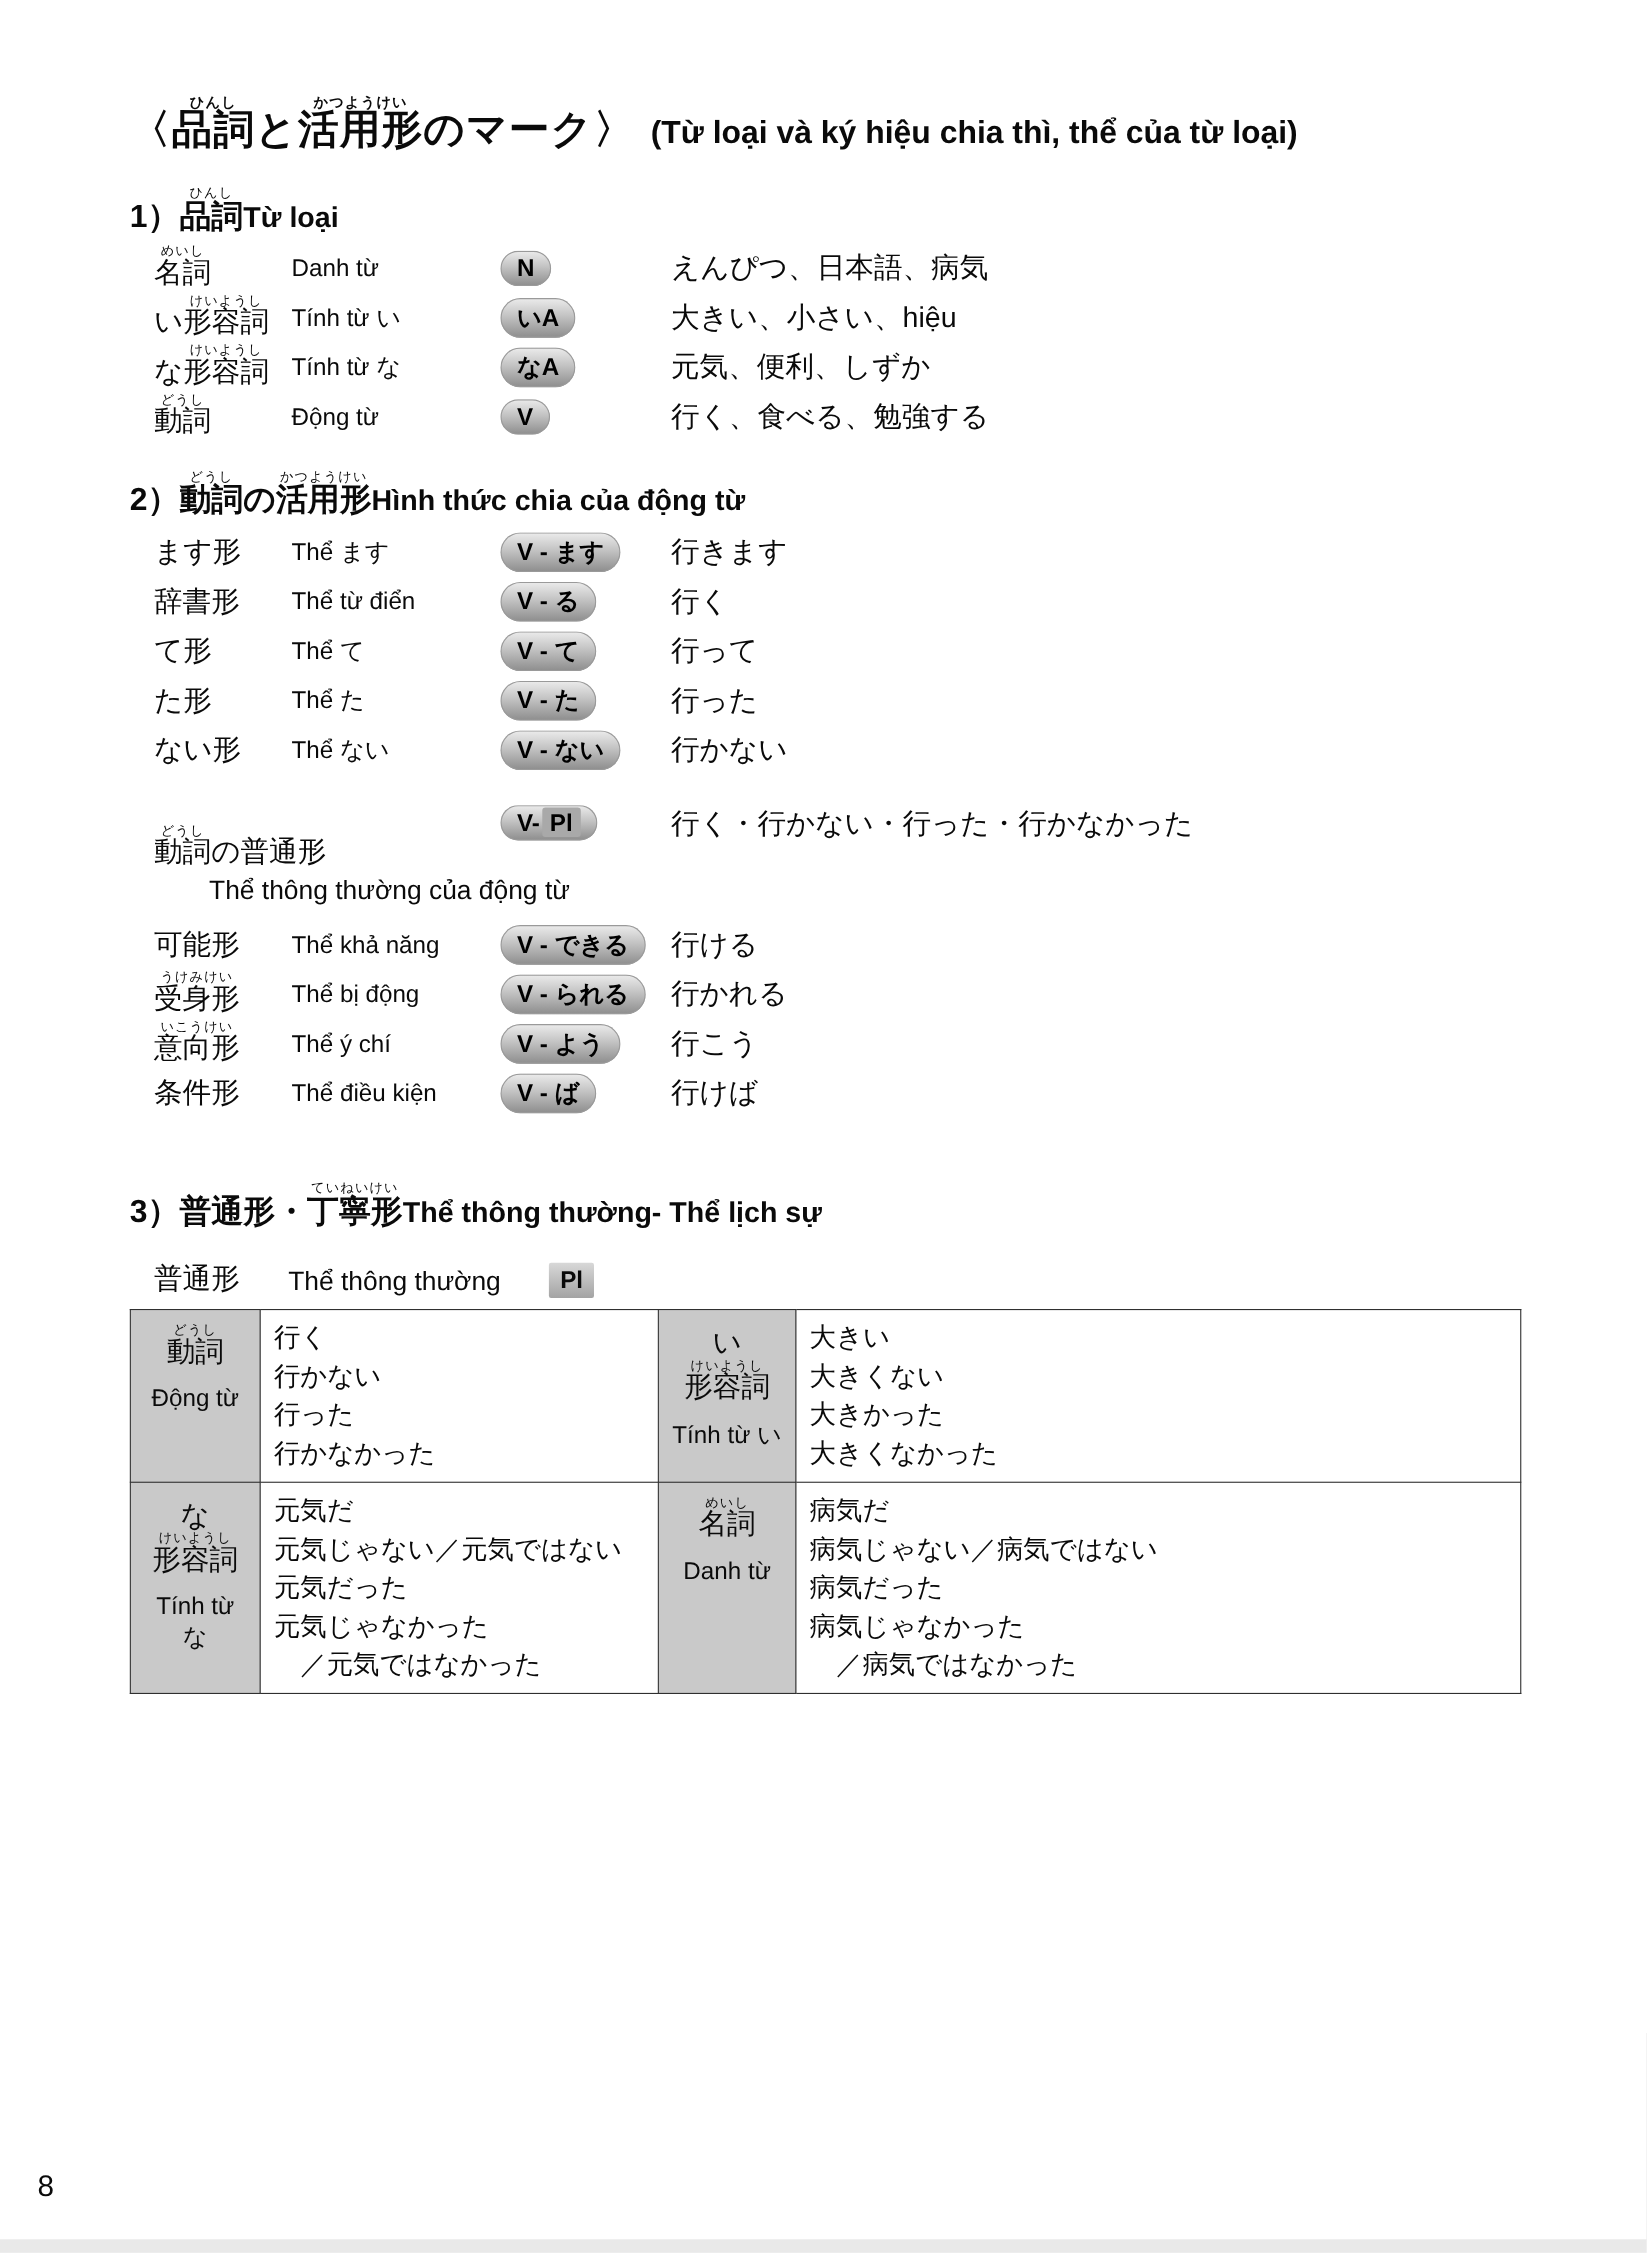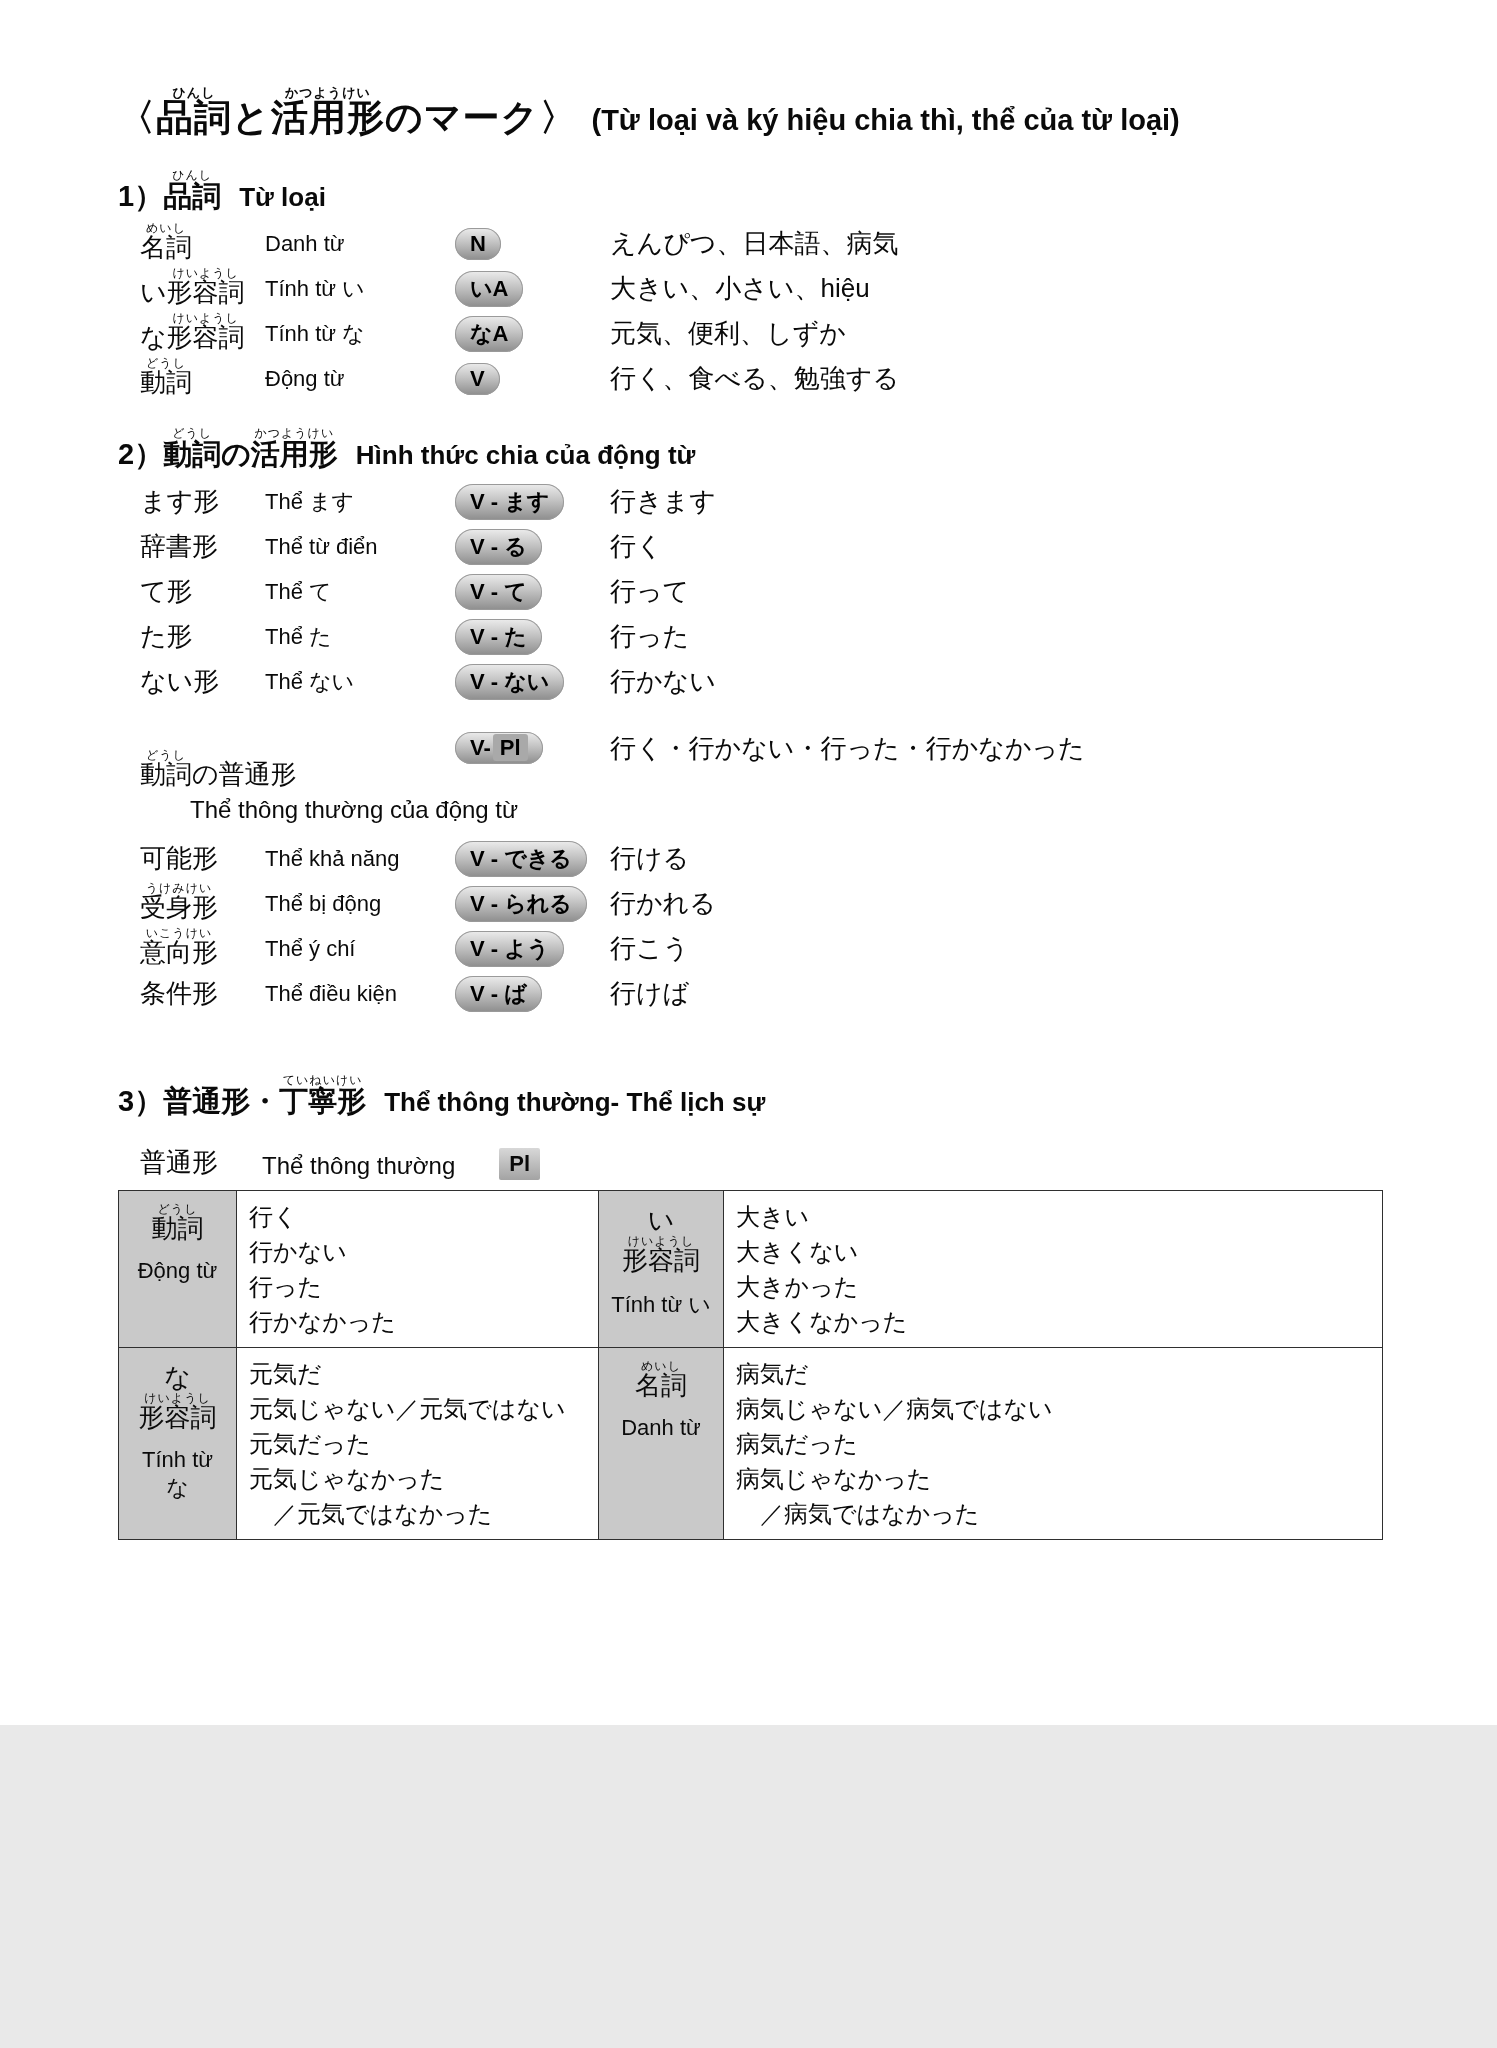--- a/index.html
+++ b/index.html
@@ -1,33 +1,33 @@
 <!DOCTYPE html>
 <html><head>
 <meta charset="utf-8">
 <style>
   * { margin:0; padding:0; box-sizing:border-box; }
   html,body { background:#e9e9e9; }
   .page {
-    width:1497px; height:1725px; background:#ffffff; position:relative;
+    width:1497px; height:2036px; background:#ffffff; position:relative;
     font-family:"Liberation Sans","DejaVu Sans",sans-serif; color:#0a0a0a; overflow:hidden;
     margin:0 auto;
     padding-left:32px;
   }
   .content { position:absolute; left:118px; top:86px; width:1280px; }
 
   rt { font-size:12px; font-weight:normal; letter-spacing:1px; }
   ruby { ruby-align:center; }
 
   .title-row { display:flex; align-items:baseline; gap:14px; }
   .title-jp { font-size:37px; font-weight:bold; letter-spacing:1px; }
   .title-jp rt { font-size:13px; font-weight:bold; }
   .title-vi { font-size:29px; font-weight:bold; }
 
-  .sec-heading { display:flex; align-items:baseline; gap:18px; font-weight:bold; margin-top:26px; margin-bottom:4px; }
+  .sec-heading { display:flex; align-items:baseline; font-weight:bold; margin-top:26px; margin-bottom:4px; }
   .sec-heading .shjp { font-size:29px; }
   .sec-heading .shvi { font-size:26px; }
 
   .vrow { display:grid; grid-template-columns:125px 190px 155px 1fr; align-items:center; min-height:45px; margin-left:22px; }
   .term { font-size:26px; white-space:nowrap; }
   .term.wide { grid-column:1 / 3;margin-top:45px; }
   .vi-label { font-size:22px; }
   .examples { font-size:26px; white-space:nowrap; }
 
   .badge {

